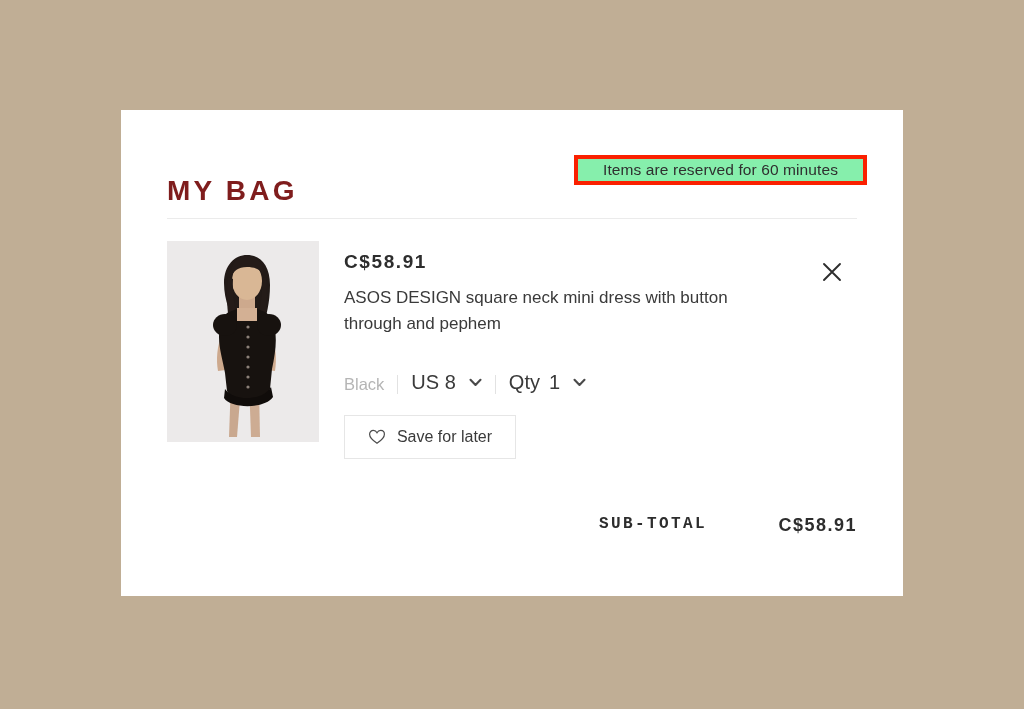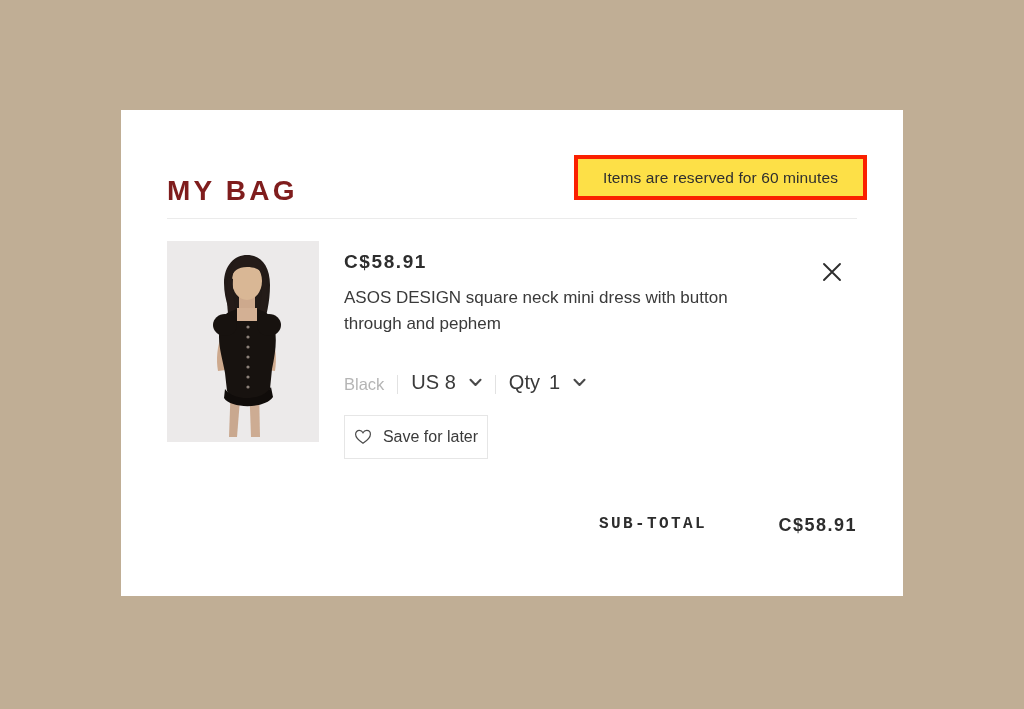--- a/index.html
+++ b/index.html
@@ -43,24 +43,24 @@
     letter-spacing: 3.2px;
     color: #7f1d1d;
   }
 
   
   .reserve-annotation {
     position: absolute;
     left: 453px;
     top: 45px;
     width: 293px;
-    height: 45px;
+    height: 30px;
     border: 4px solid #fa2000;
     box-sizing: border-box;
-    background: #fde047;
+    background: #86efac;
   }
   .reserve-text {
     position: absolute;
     left: 0;
     top: 0;
     right: 0;
     bottom: 0;
     display: flex;
     align-items: center;
     justify-content: center;
@@ -147,21 +147,21 @@
   }
   .chev {
     margin-left: 13px;
     display: inline-block;
     line-height: 0;
   }
 
   
   .save-btn {
     margin-top: 21px;
-    width: 144px;
+    width: 172px;
     height: 44px;
     border: 1px solid #e6e6e6;
     background: #ffffff;
     display: flex;
     align-items: center;
     justify-content: center;
     box-sizing: border-box;
     cursor: pointer;
   }
   .heart { margin-right: 11px; line-height: 0; display: inline-block; }

